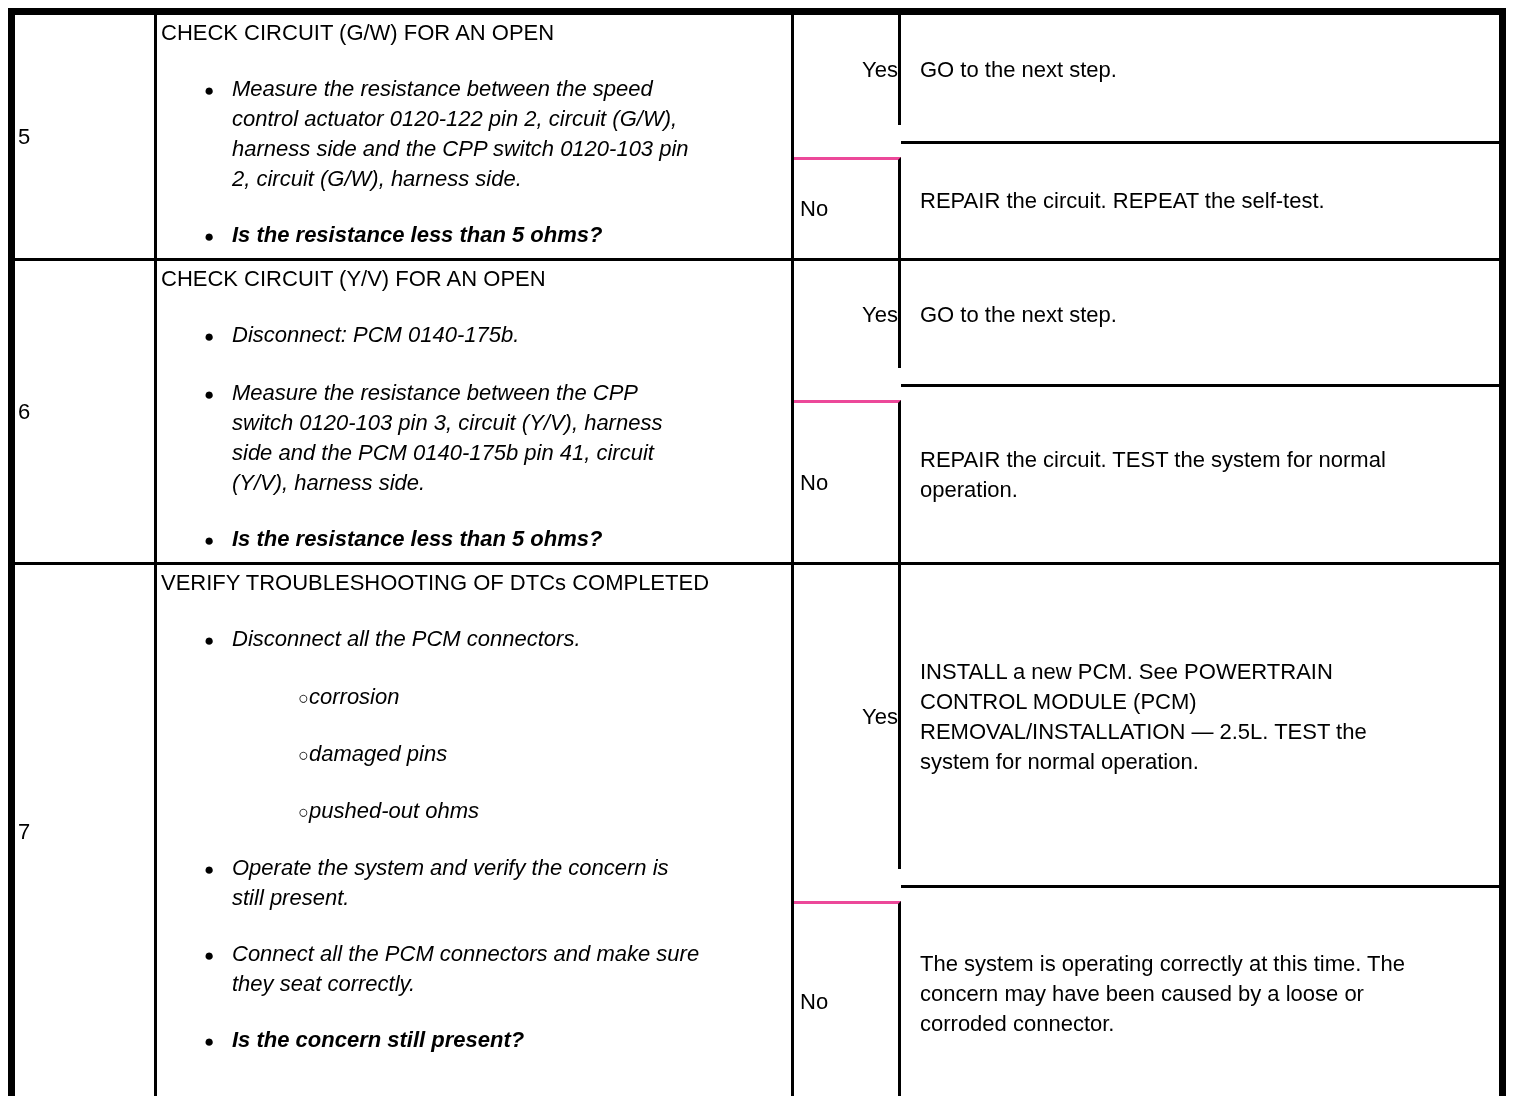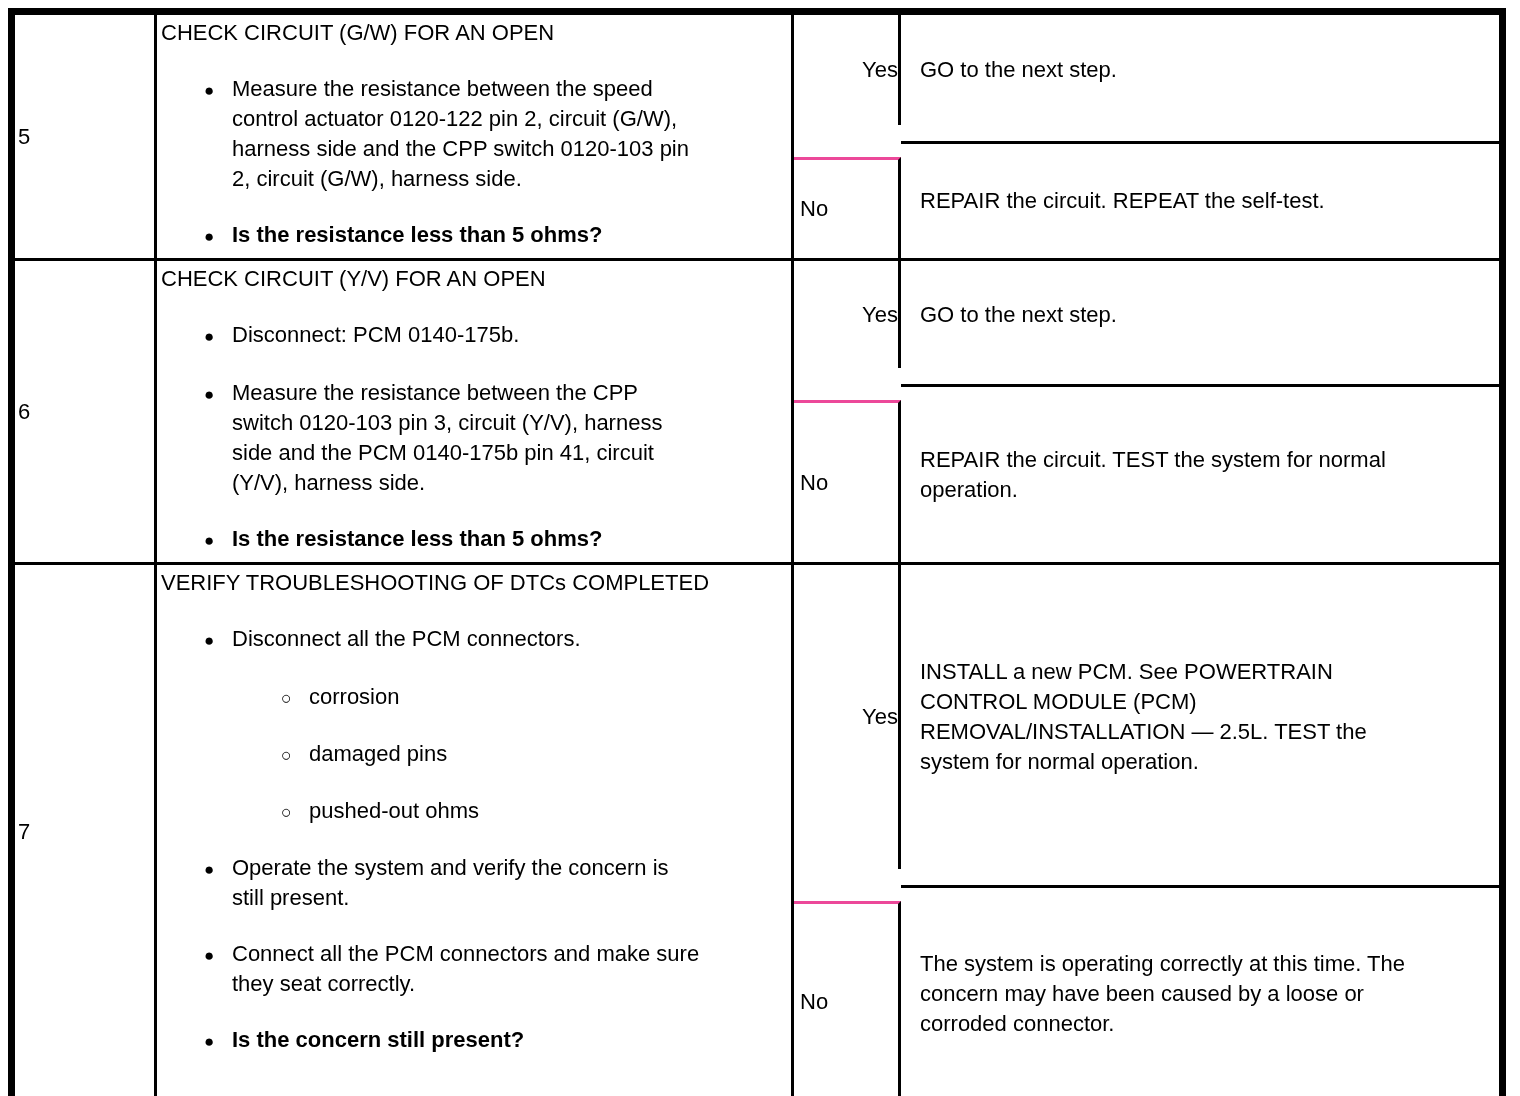--- a/index.html
+++ b/index.html
@@ -52,35 +52,35 @@
     grid-column: 2;
     border-right: 3px solid #000;
     padding: 3px 0 6px 4px;
   }
   .title { white-space: nowrap; }
   .bullet {
     display: flex;
     margin-top: 26px;
   }
   .bullet.lvl1 { margin-left: 43px; }
-  .bullet.lvl2 { margin-left: 120px; }
+  .bullet.lvl2 { margin-left: 120px; text-align: right; }
   .glyph {
     flex: 0 0 28px;
     width: 28px;
   }
   .glyph::before {
     content: "\25CF"; 
     font-size: 17px;
   }
   .glyph.open::before {
     content: "\25CB"; 
     font-size: 18px;
     font-weight: 700;
   }
-  .btext { max-width: 470px; }
+  .btext { max-width: 470px; font-style: italic; }
   .bullet.bold .btext { font-weight: 700; }
 
   .yn {
     display: flex;
     align-items: center;
     padding-left: 6px;
     border-right: 3px solid #000;
   }
   .yes-l { grid-row: 1; grid-column: 3; justify-content: flex-end; }
   .no-l  { grid-row: 2; grid-column: 3; border-top: 3px solid #ec4899; margin-top: 32px; }

